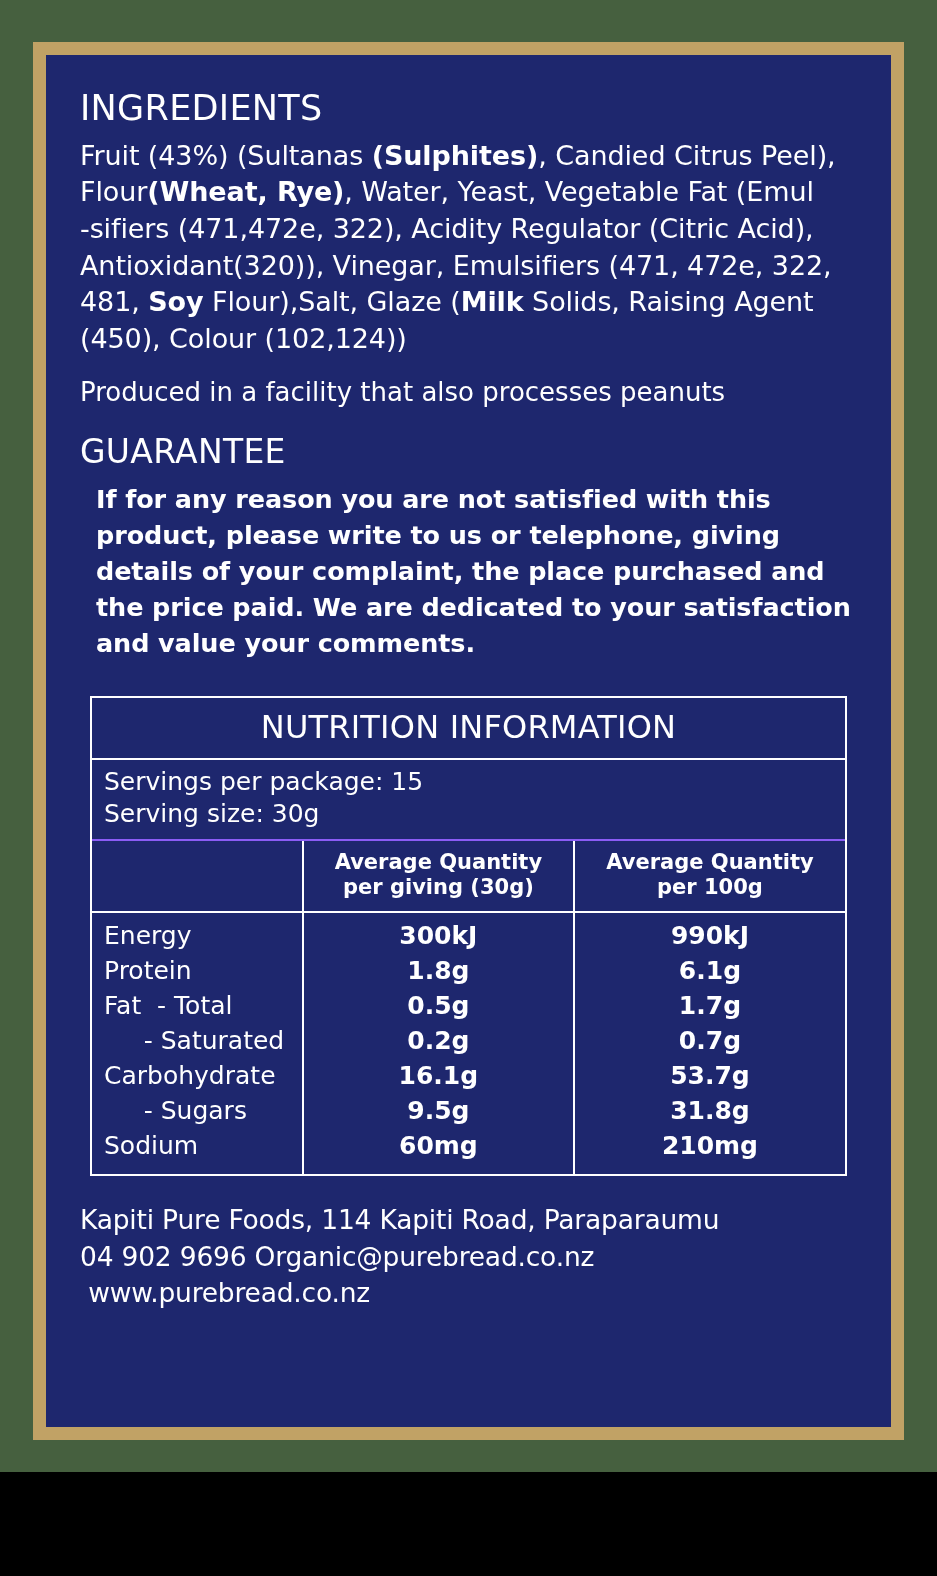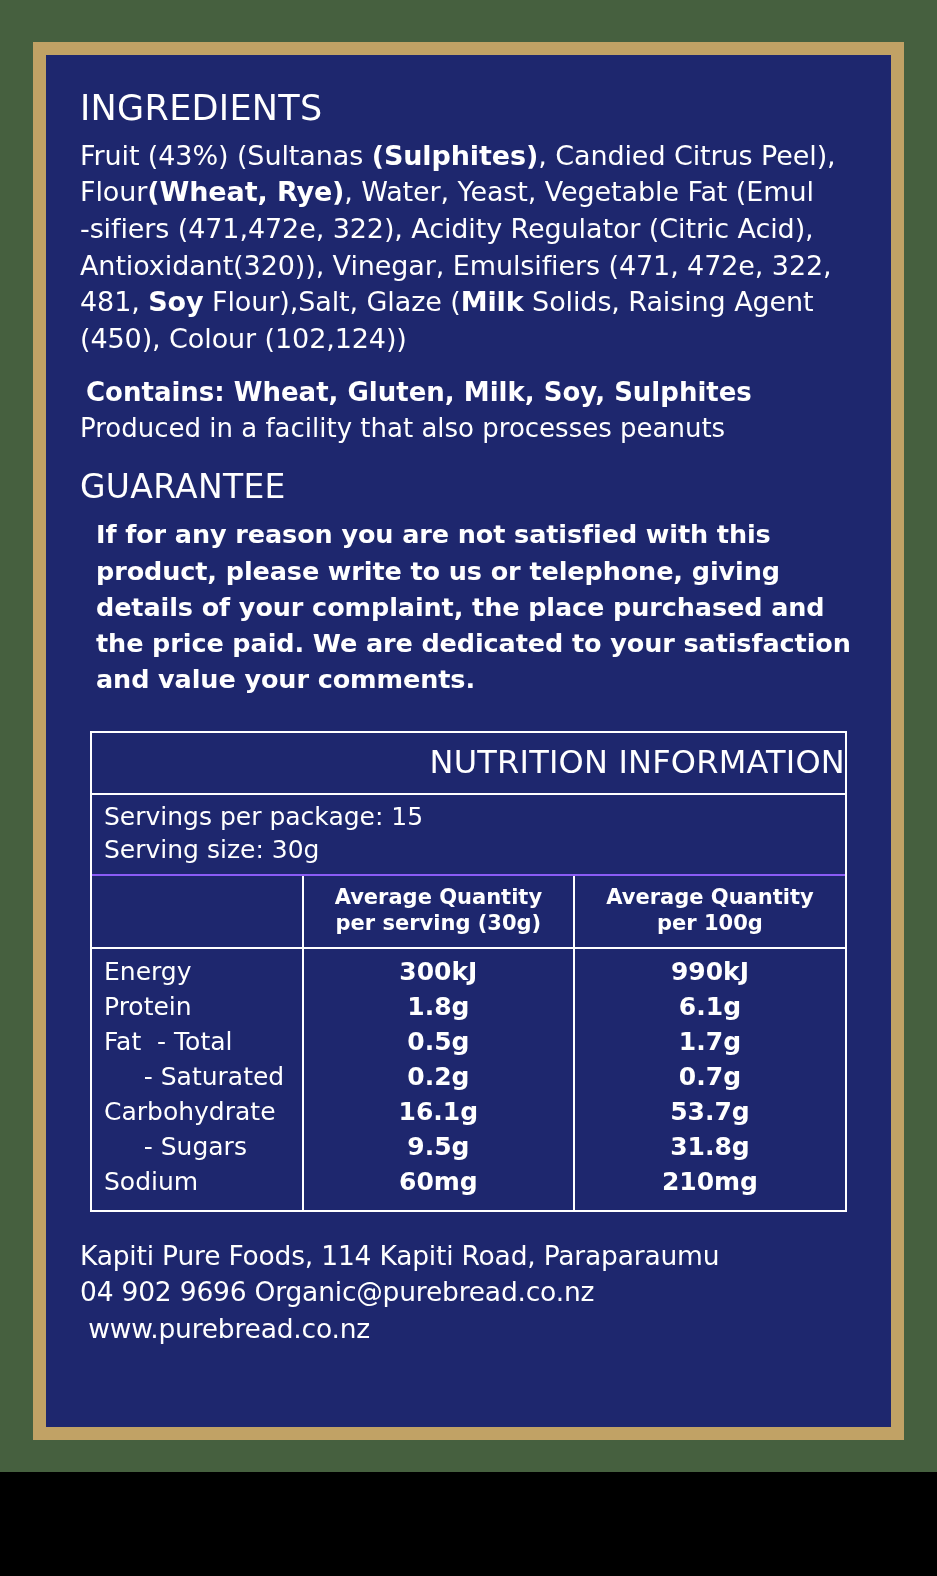--- a/index.html
+++ b/index.html
@@ -87,21 +87,21 @@
     letter-spacing: -0.1px;
     max-width: 760px;
   }
 
   
   .nutrition {
     border: 2px solid #ffffff;
     margin: 0 10px 0 10px;
   }
   .nut-title {
-    text-align: right;
+    text-align: center;
     font-size: 32px;
     padding: 10px 0 12px 0;
     border-bottom: 2px solid #ffffff;
     letter-spacing: 0.2px;
   }
   .nut-servings {
     border-bottom: 2px solid #8b5cf6;
     padding: 6px 0 8px 12px;
     font-size: 25px;
     line-height: 1.3;
@@ -152,21 +152,20 @@
 <body>
 
 <div class="page">
   <div class="gold-frame">
     <div class="panel">
 
       <h2 class="heading">INGREDIENTS</h2>
 
       <p class="ingredients-body" id="ingredients-text"><span>Fruit (43%) (Sultanas </span><b>(Sulphites)</b><span>, Candied Citrus Peel),</span><br><span>Flour</span><b>(Wheat, Rye)</b><span>, Water, Yeast, Vegetable Fat (Emul</span><br><span>-sifiers (471,472e, 322), Acidity Regulator (Citric Acid),</span><br><span>Antioxidant(320)), Vinegar, Emulsifiers (471, 472e, 322,</span><br><span> 481, </span><b>Soy</b><span> Flour),Salt, Glaze (</span><b>Milk</b><span> Solids, Raising Agent</span><br><span> (450), Colour (102,124))</span></p>
 
-      <p class="contains">Contains: Wheat, Gluten, Milk, Soy, Sulphites</p>
       <p class="facility">Produced in a facility that also processes peanuts</p>
 
       <h2 class="guarantee-heading">GUARANTEE</h2>
       <p class="guarantee-body">If for any reason you are not satisfied with this product, please write to us or telephone, giving details of your complaint, the place purchased and the price paid. We are dedicated to your satisfaction and value your comments.</p>
 
       <div class="nutrition">
         <div class="nut-title">NUTRITION INFORMATION</div>
         <div class="nut-servings">
           <div>Servings per package: 15</div>
           <div>Serving size: 30g</div>
@@ -175,21 +174,21 @@
           <colgroup>
             <col style="width:28%">
             <col style="width:36%">
             <col style="width:36%">
           </colgroup>
           <thead>
             <tr>
               <th class="blank"></th>
               <th class="col-div">
                 <span>Average Quantity</span><br>
-                <span>per serving (30g)</span>
+                <span>per giving (30g)</span>
               </th>
               <th class="col-div">
                 <span>Average Quantity</span><br>
                 <span>per 100g</span>
               </th>
             </tr>
           </thead>
           <tbody id="nutrition-rows">
               <tr class="first-data">
                 <td class="label">Energy</td>

